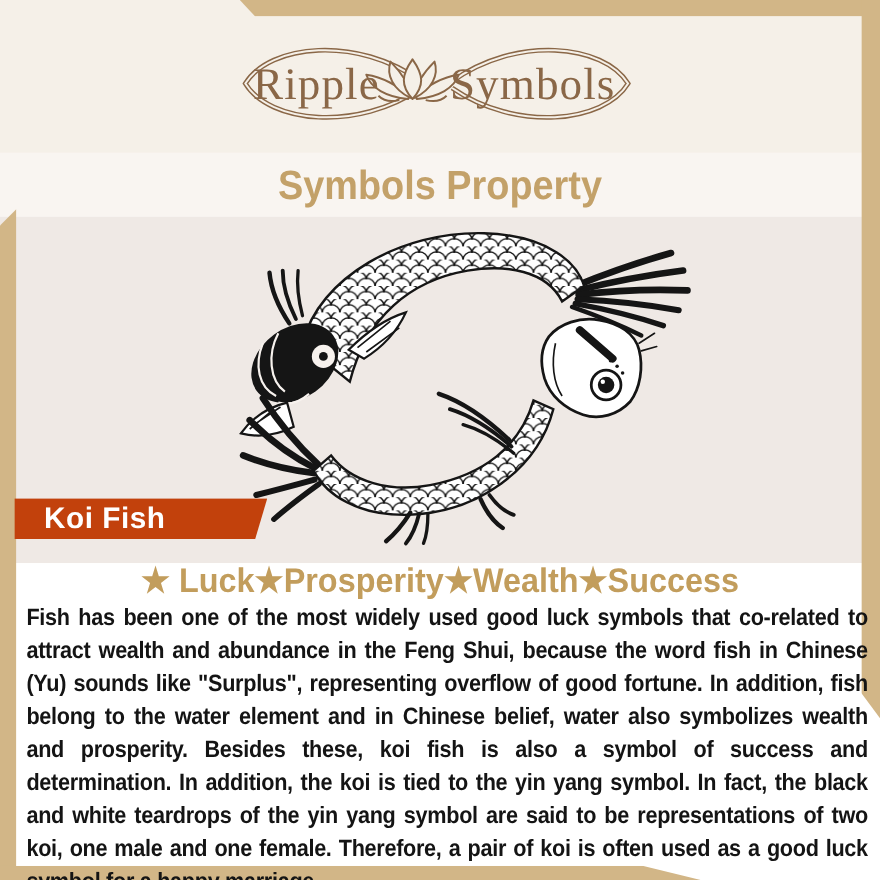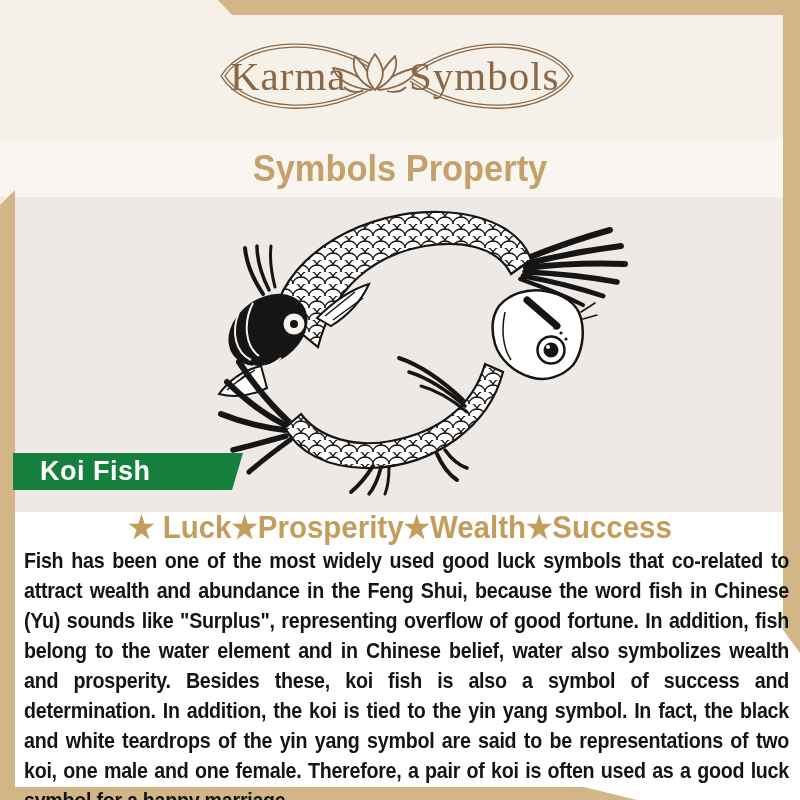--- a/index.html
+++ b/index.html
@@ -30,21 +30,21 @@
   .logo-word{position:absolute;top:22px;font-family:"Liberation Serif", serif;
              font-size:41px;color:#8a6747;letter-spacing:1px;white-space:nowrap;}
   .logo-karma{left:25px;}
   .logo-ripple{left:204px;}
 
   
   .heading{left:0;top:148px;width:800px;text-align:center;font-size:37px;font-weight:bold;
            color:#c3a169;transform:scaleX(0.93);transform-origin:400px 0;letter-spacing:0;}
 
   
-  .koi-banner{left:13px;top:453px;width:230px;height:37px;background:#15803d;
+  .koi-banner{left:13px;top:453px;width:230px;height:37px;background:#c2410c;
               clip-path:polygon(0 0,100% 0,calc(100% - 11px) 100%,0 100%);}
   .koi-banner-label{position:absolute;left:27px;top:0;line-height:37px;font-size:27px;
               font-weight:bold;color:#ffffff;letter-spacing:0.5px;}
 
   
   .benefits{left:0;top:509px;width:800px;text-align:center;font-size:31px;font-weight:bold;
             color:#c29d5c;transform:scaleX(0.95);transform-origin:400px 0;white-space:nowrap;}
 
   
   .paragraph{left:24px;top:546px;width:836px;font-size:21.5px;line-height:30px;font-weight:bold;
@@ -80,21 +80,21 @@
     <g fill="#f5f0e8" stroke="#8a6747" stroke-width="1.8" stroke-linejoin="round">
       <path d="M166,60 C146,58 132,50 128,38 C142,40 158,48 167,58 Z"></path>
       <path d="M174,60 C194,58 208,50 212,38 C198,40 182,48 173,58 Z"></path>
       <path d="M168,59 C152,51 146,38 150,26 C160,36 167,46 169,58 Z"></path>
       <path d="M172,59 C188,51 194,38 190,26 C180,36 173,46 171,58 Z"></path>
       <path d="M170,24 C160,38 159,48 170,60 C181,48 180,38 170,24 Z"></path>
       <path d="M158,61 Q146,64 139,57" fill="none"></path>
       <path d="M182,61 Q194,64 201,57" fill="none"></path>
     </g>
   </svg>
-  <span class="logo-word logo-karma">Karma</span>
+  <span class="logo-word logo-karma">Ripple</span>
   <span class="logo-word logo-ripple">Symbols</span>
 </div>
 
 <div class="abs heading">Symbols Property</div>
 
 <svg class="abs" style="left:205px;top:200px;width:450px;height:300px" viewBox="0 0 450 300">
   <defs>
     <pattern id="sc" width="16" height="12" patternUnits="userSpaceOnUse">
       <path d="M0,6 A8,7 0 0 1 16,6" fill="none" stroke="#151515" stroke-width="1.3"></path>
       <path d="M-8,12 A8,7 0 0 1 8,12" fill="none" stroke="#151515" stroke-width="1.3"></path>

